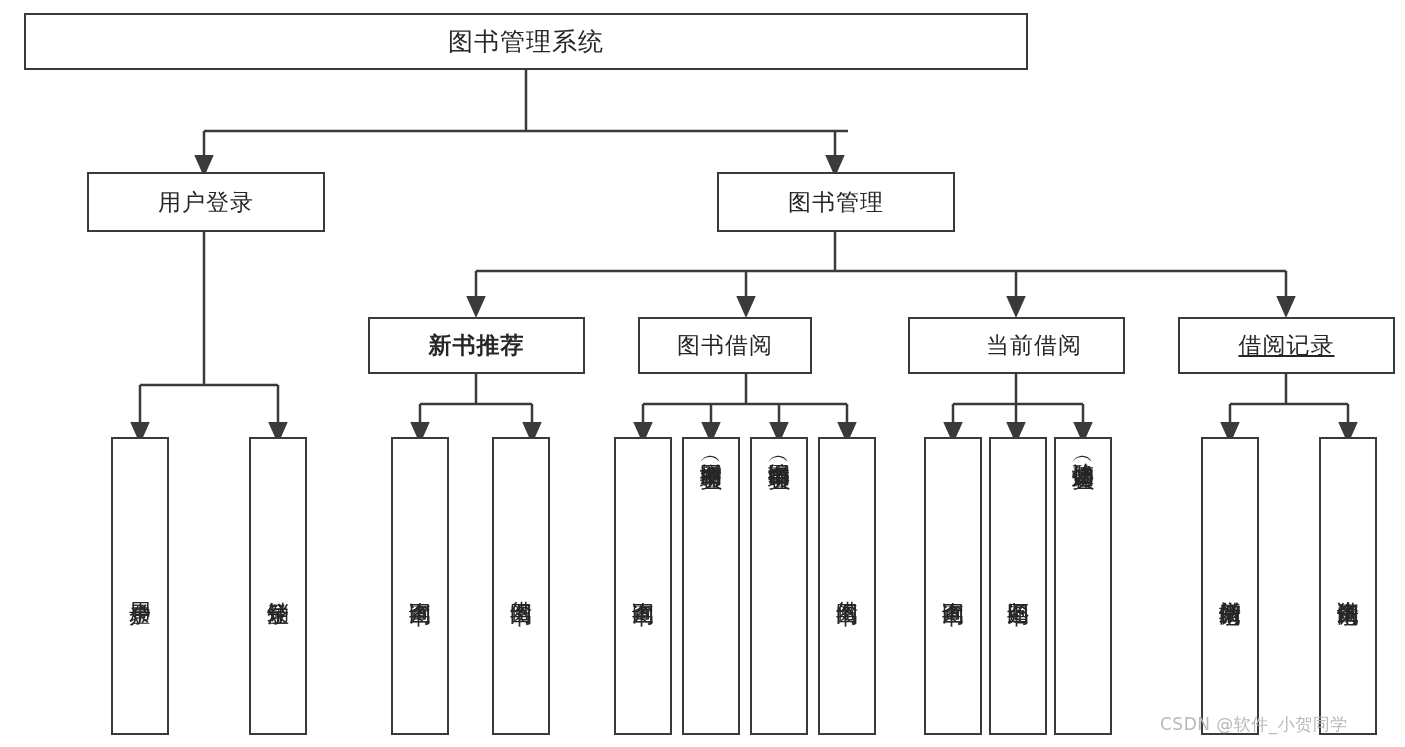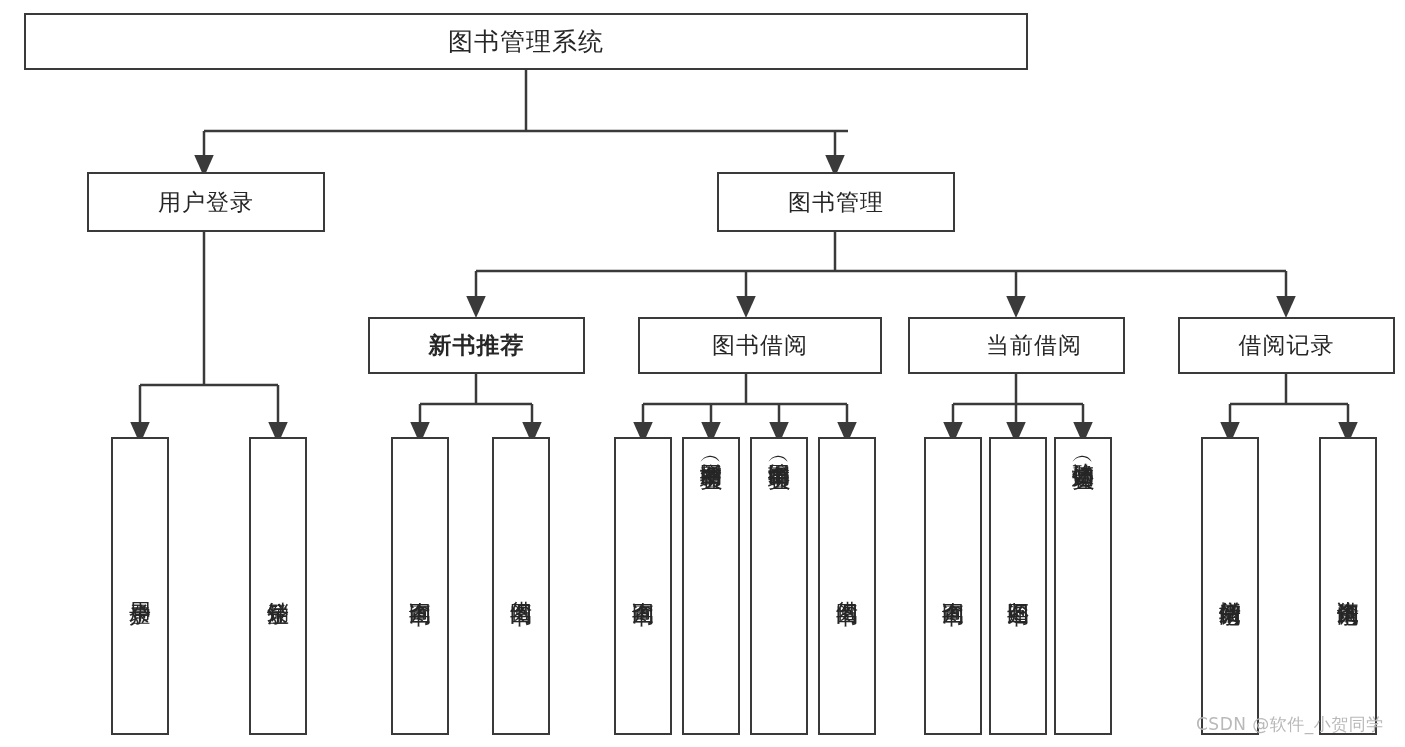--- a/index.html
+++ b/index.html
@@ -58,21 +58,21 @@
     letter-spacing: 1px;
     white-space: nowrap;
     text-align: center;
   }
   .hlabel {
     white-space: nowrap;
     letter-spacing: 1px;
   }
   #watermark {
     position: absolute;
-    left: 1190px;
+    left: 1154px;
     top: 713px;
     font-size: 17px;
     color: #b9b9b9;
     letter-spacing: 0.5px;
     white-space: nowrap;
     z-index: 5;
   }
 </style>
 </head>
 <body>
@@ -138,29 +138,29 @@
   </div>
 
   <div class="node branch" style="left:711px; top:172px; width:238px; height:60px;text-align:right;">
     <span class="hlabel">图书管理</span>
   </div>
 
   <div class="node branch" style="left:362px; top:317px; width:217px; height:57px;font-weight:bold;">
     <span class="hlabel">新书推荐</span>
   </div>
 
-  <div class="node branch" style="left:632px; top:317px; width:244px; height:57px;">
+  <div class="node branch" style="left:632px; top:317px; width:174px; height:57px;">
     <span class="hlabel">图书借阅</span>
   </div>
 
   <div class="node branch" style="left:902px; top:317px; width:217px; height:57px;padding-left:35px;">
     <span class="hlabel">当前借阅</span>
   </div>
 
-  <div class="node branch" style="left:1172px; top:317px; width:217px; height:57px;">
+  <div class="node branch" style="left:1172px; top:317px; width:217px; height:57px;text-decoration:underline;">
     <span class="hlabel">借阅记录</span>
   </div>
 
   <div class="node leaf center-v" style="left:105px; top:437px; width:58px; height:298px;">
     <span class="vlabel">用户登录</span>
   </div>
 
   <div class="node leaf center-v" style="left:243px; top:437px; width:58px; height:298px;">
     <span class="vlabel">注销登录</span>
   </div>

